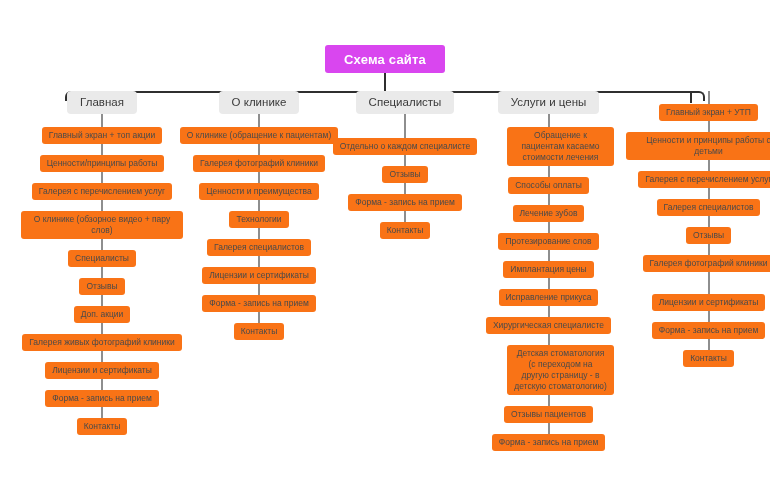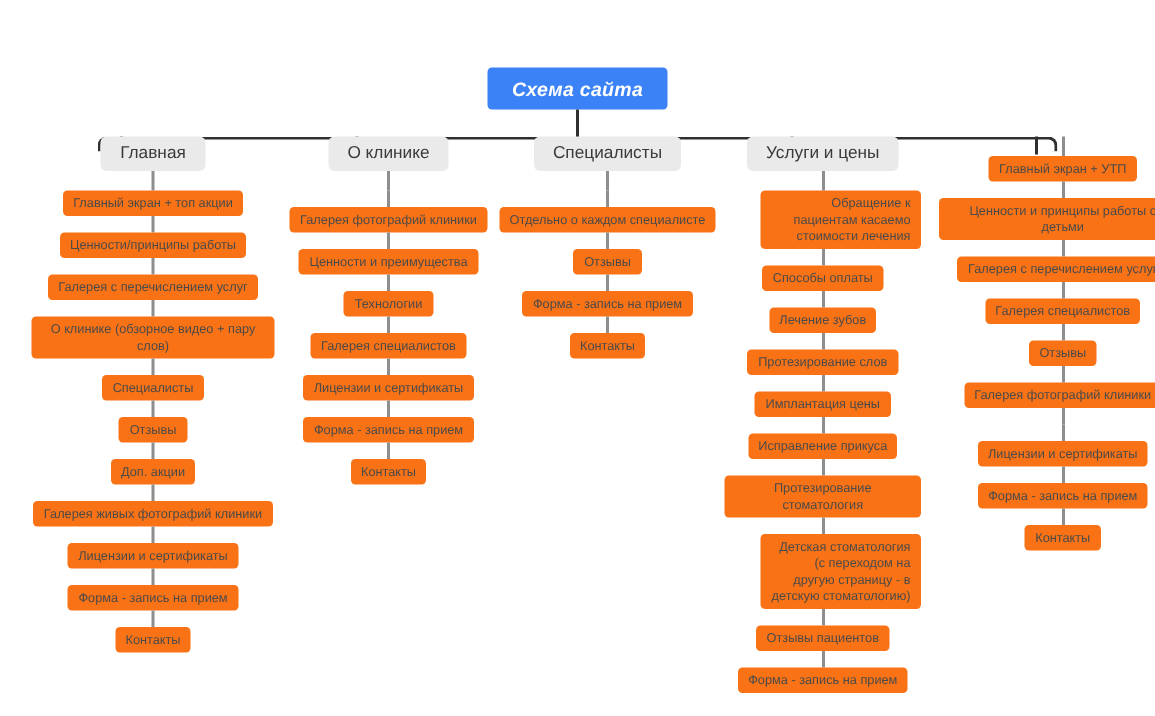--- a/index.html
+++ b/index.html
@@ -20,31 +20,30 @@
     height: 477px;
   }
 
   
   .root-box {
     position: absolute;
     left: 325px;
     top: 45px;
     width: 120px;
     height: 28px;
-    background: #3b82f6;
+    background: #d946ef;
     border-radius: 3px;
     display: flex;
     align-items: center;
     justify-content: center;
     color: #ffffff;
     font-size: 13px;
     font-weight: bold;
     letter-spacing: 0.2px;
     box-sizing: border-box;
-    font-style: italic;
   }
 
   
   .bus-stem {
     position: absolute;
     left: 384px;
     top: 73px;
     width: 2px;
     height: 19px;
     background: #2f2f2f;
@@ -92,21 +91,21 @@
     background: #f97316;
     border-radius: 3px;
     padding: 3px 7px;
     font-size: 8.5px;
     color: #4a4a4a;
     line-height: 11px;
     text-align: center;
     box-sizing: border-box;
   }
   .node.wide {
-    text-align: right;
+    text-align: center;
     align-self: stretch;
     margin-left: 24px;
   }
   .link {
     width: 2px;
     background: #8e8e8e;
     flex: none;
   }
   .link.short { height: 11px; }
   .link.head  { height: 13px; }
@@ -149,20 +148,21 @@
     <div class="node">Лицензии и сертификаты</div>
     <div class="link short"></div>
     <div class="node">Форма - запись на прием</div>
     <div class="link short"></div>
     <div class="node">Контакты</div>
   </div>
 
   <div class="column" style="left:158px; width:160px;">
     <div class="col-head">О клинике</div>
     <div class="link head"></div>
+    <div class="node">О клинике (обращение к пациентам)</div>
     <div class="link short"></div>
     <div class="node">Галерея фотографий клиники</div>
     <div class="link short"></div>
     <div class="node">Ценности и преимущества</div>
     <div class="link short"></div>
     <div class="node">Технологии</div>
     <div class="link short"></div>
     <div class="node">Галерея специалистов</div>
     <div class="link short"></div>
     <div class="node">Лицензии и сертификаты</div>
@@ -193,21 +193,21 @@
     <div class="node">Способы оплаты</div>
     <div class="link short"></div>
     <div class="node">Лечение зубов</div>
     <div class="link short"></div>
     <div class="node">Протезирование слов</div>
     <div class="link short"></div>
     <div class="node">Имплантация цены</div>
     <div class="link short"></div>
     <div class="node">Исправление прикуса</div>
     <div class="link short"></div>
-    <div class="node">Протезирование стоматология</div>
+    <div class="node">Хирургическая специалисте</div>
     <div class="link short"></div>
     <div class="node wide">Детская стоматология (с переходом на другую страницу - в детскую стоматологию)</div>
     <div class="link short"></div>
     <div class="node">Отзывы пациентов</div>
     <div class="link short"></div>
     <div class="node">Форма - запись на прием</div>
   </div>
 
   <div class="column" style="left:605px; width:165px;">
     <div class="link head"></div>

